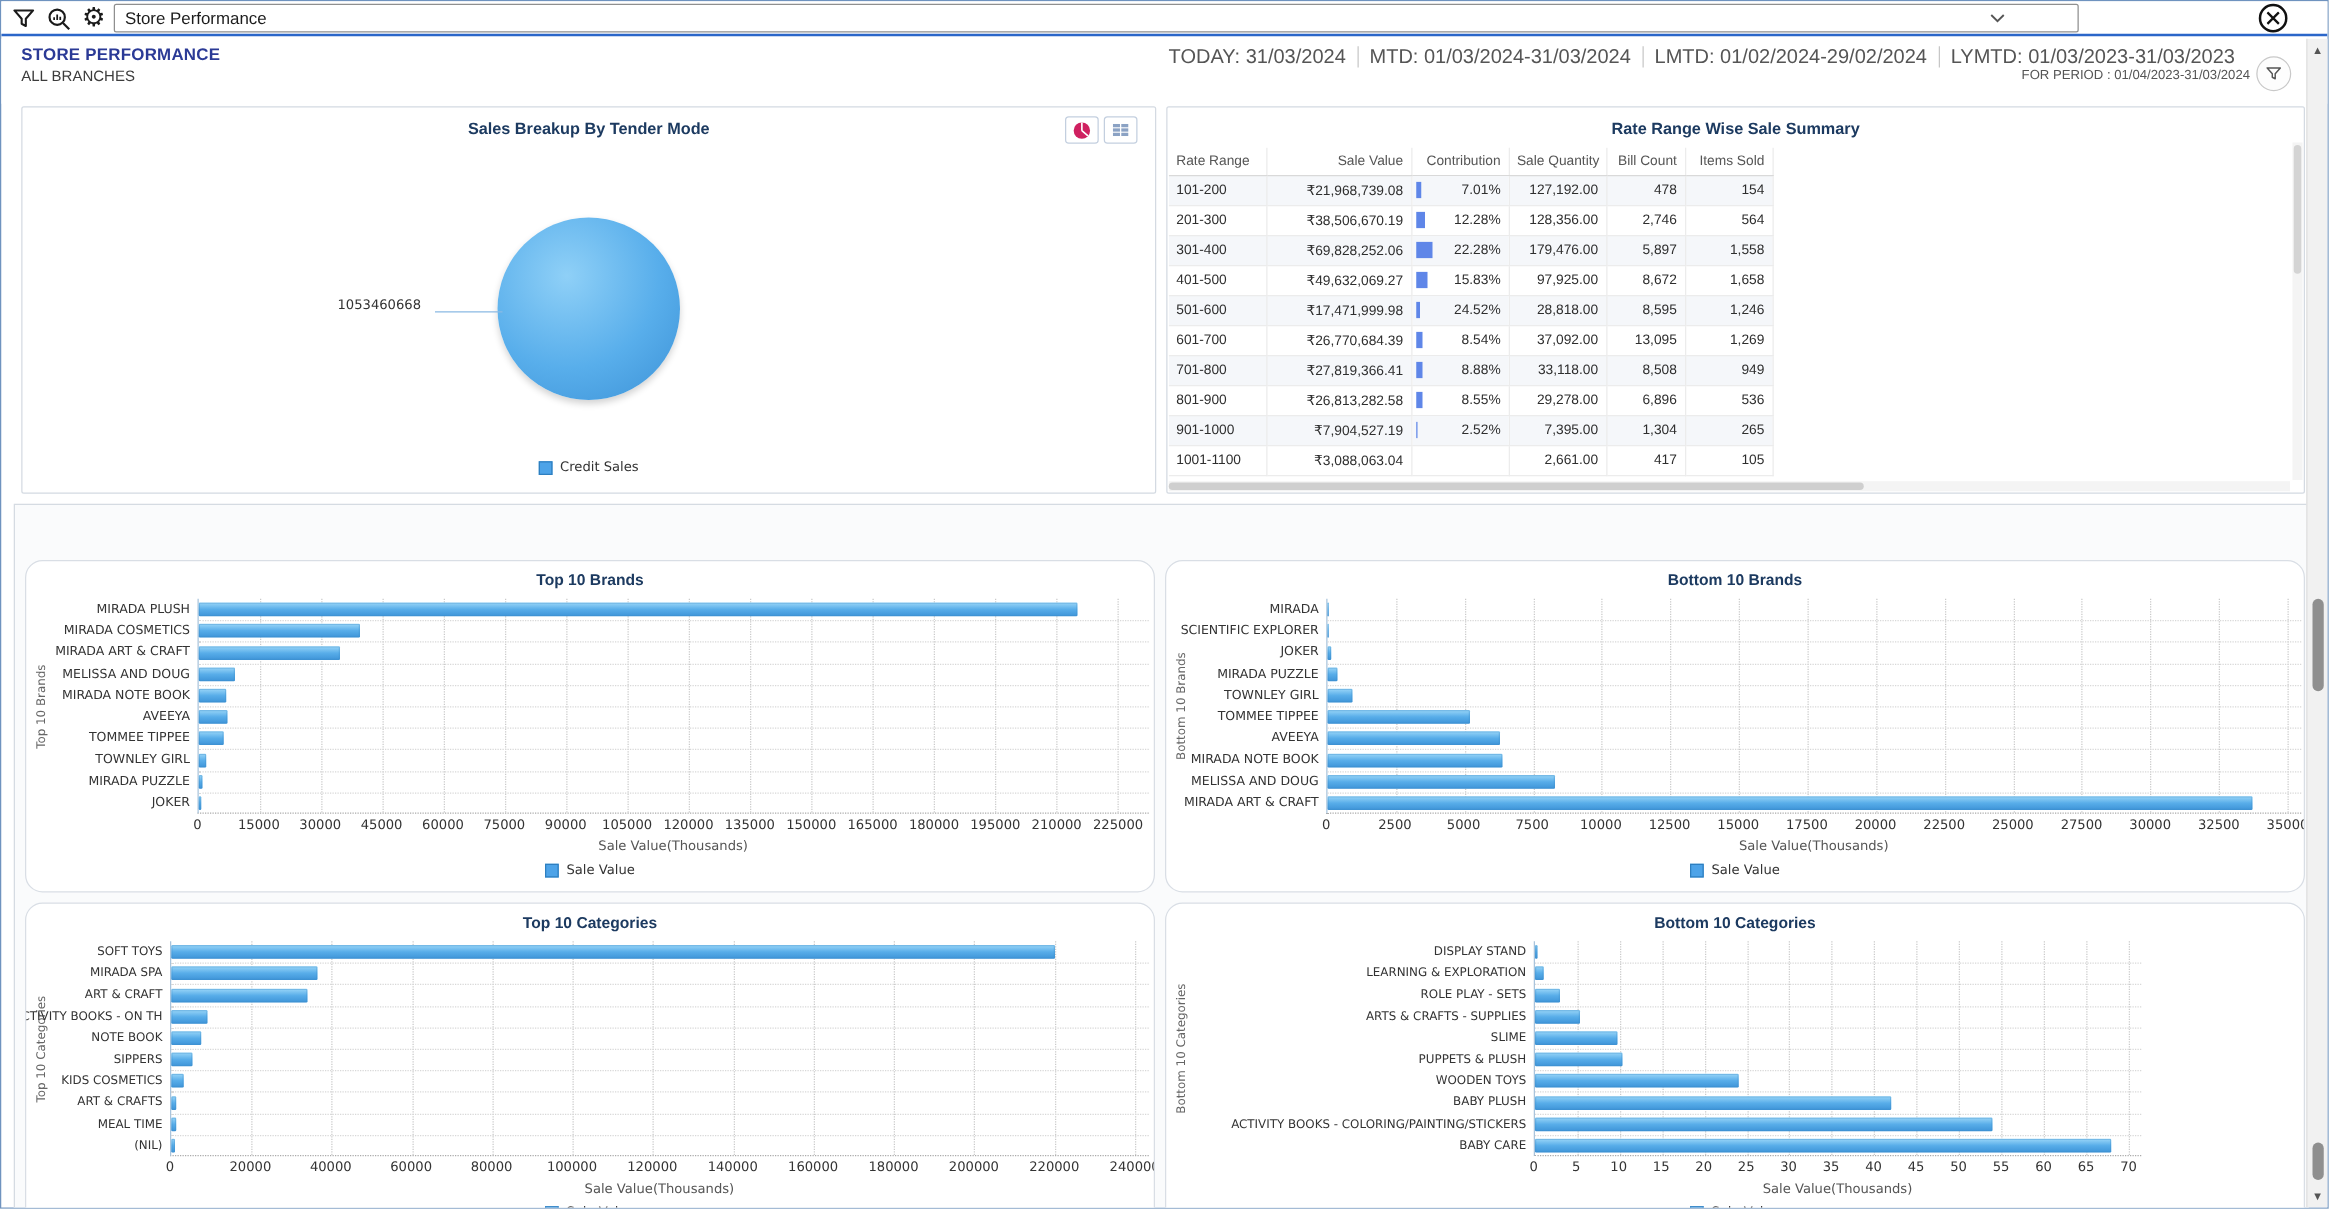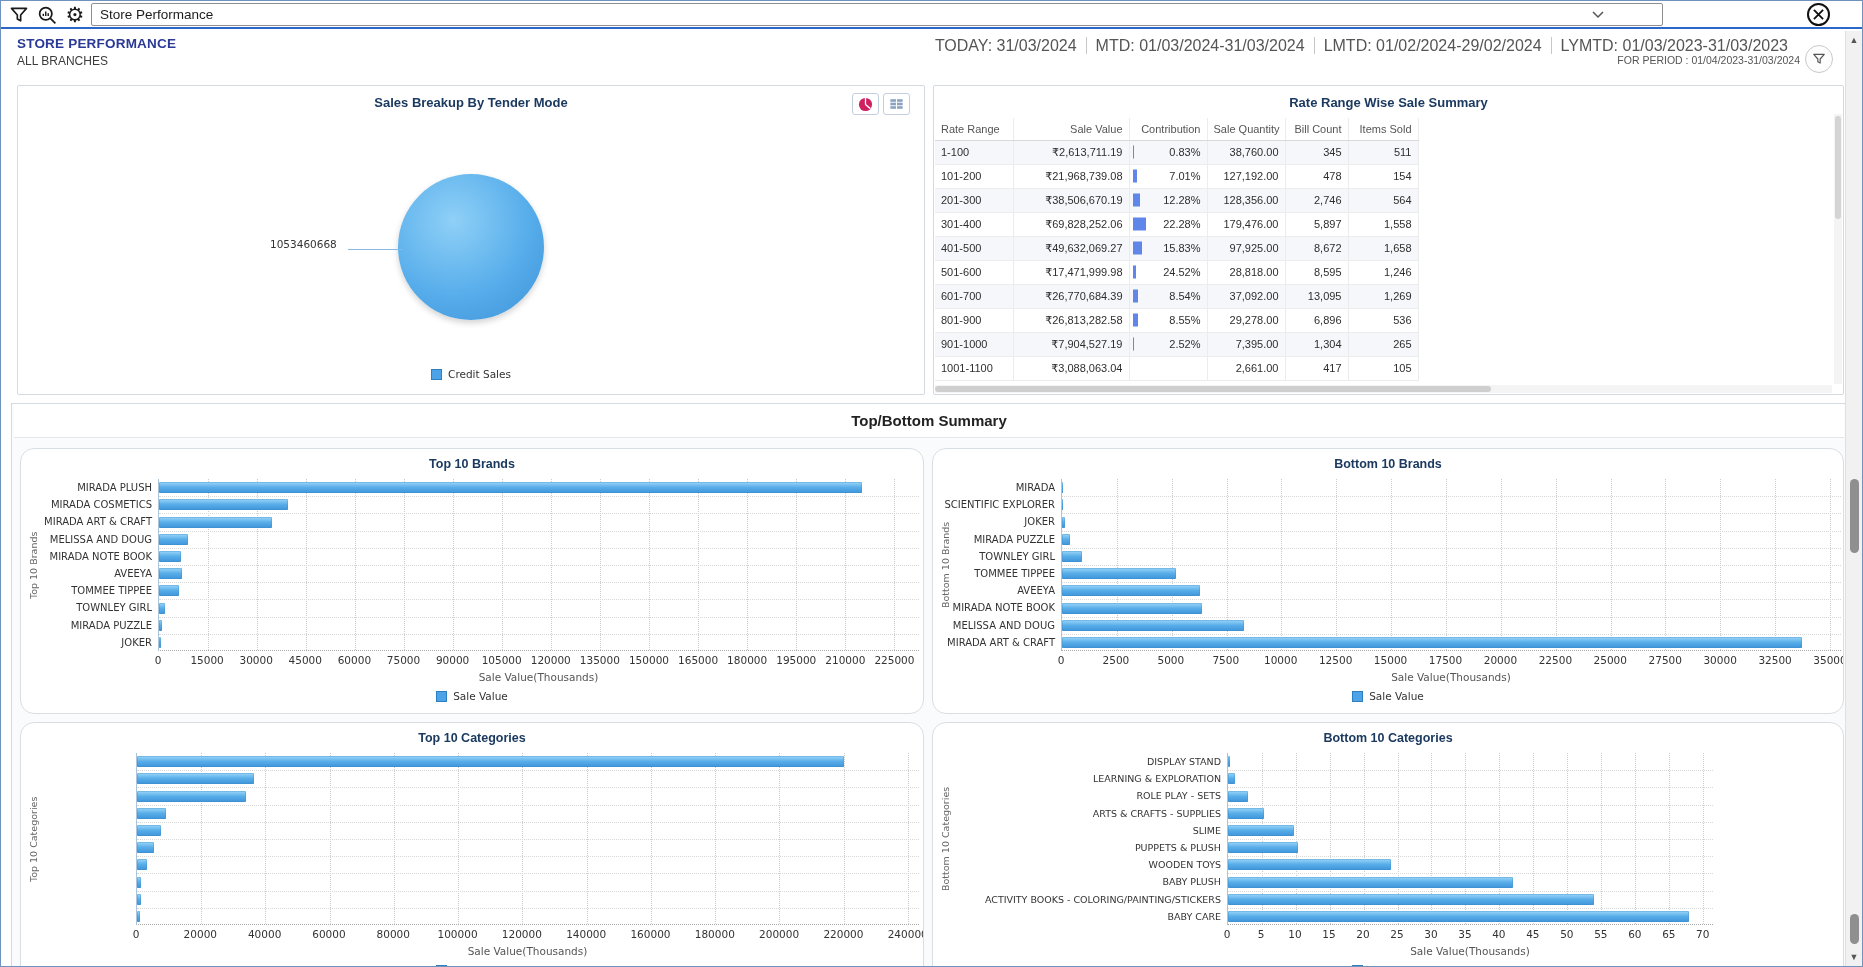--- a/index.html
+++ b/index.html
@@ -203,28 +203,20 @@
               <th style="width: 78px;">Rate Range</th>
               <th style="width: 116px;">Sale Value</th>
               <th style="width: 78px;">Contribution</th>
               <th style="width: 78px;">Sale Quantity</th>
               <th style="width: 63px;">Bill Count</th>
               <th style="width: 70px;">Items Sold</th>
             </tr>
           </thead>
         <tbody id="rate-body">
             <tr>
-              <td>1-100</td>
-              <td class="num">₹2,613,711.19</td>
-              <td class="contrib"><i style="width: 1.5px;"></i><span>0.83%</span></td>
-              <td class="num">38,760.00</td>
-              <td class="num">345</td>
-              <td class="num">511</td>
-            </tr>
-            <tr>
               <td>101-200</td>
               <td class="num">₹21,968,739.08</td>
               <td class="contrib"><i style="width: 4.3462px;"></i><span>7.01%</span></td>
               <td class="num">127,192.00</td>
               <td class="num">478</td>
               <td class="num">154</td>
             </tr>
             <tr>
               <td>201-300</td>
               <td class="num">₹38,506,670.19</td>
@@ -257,20 +249,28 @@
               <td class="num">8,595</td>
               <td class="num">1,246</td>
             </tr>
             <tr>
               <td>601-700</td>
               <td class="num">₹26,770,684.39</td>
               <td class="contrib"><i style="width: 5.2948px;"></i><span>8.54%</span></td>
               <td class="num">37,092.00</td>
               <td class="num">13,095</td>
               <td class="num">1,269</td>
+            </tr>
+            <tr>
+              <td>701-800</td>
+              <td class="num">₹27,819,366.41</td>
+              <td class="contrib"><i style="width: 5.5056px;"></i><span>8.88%</span></td>
+              <td class="num">33,118.00</td>
+              <td class="num">8,508</td>
+              <td class="num">949</td>
             </tr>
             <tr>
               <td>801-900</td>
               <td class="num">₹26,813,282.58</td>
               <td class="contrib"><i style="width: 5.301px;"></i><span>8.55%</span></td>
               <td class="num">29,278.00</td>
               <td class="num">6,896</td>
               <td class="num">536</td>
             </tr>
             <tr>
@@ -294,21 +294,20 @@
     </div>
     <div class="vscroll-mini">
         <i></i>
       </div>
     <div class="hscroll">
         <i></i>
       </div>
   </section>
 
   <section id="summary">
-    <div id="summary-head">Top/Bottom Summary</div>
 
     <div class="chart-card" id="c1">
       <div class="c-title">Top 10 Brands</div>
       <div class="ytitle">Top 10 Brands</div>
       <div class="labels">
           <div class="cat" style="top: 0px; height: 17.2px; line-height: 17.2px;">MIRADA PLUSH</div>
           <div class="cat" style="top: 17.2px; height: 17.2px; line-height: 17.2px;">MIRADA COSMETICS</div>
           <div class="cat" style="top: 34.4px; height: 17.2px; line-height: 17.2px;">MIRADA ART &amp; CRAFT</div>
           <div class="cat" style="top: 51.6px; height: 17.2px; line-height: 17.2px;">MELISSA AND DOUG</div>
           <div class="cat" style="top: 68.8px; height: 17.2px; line-height: 17.2px;">MIRADA NOTE BOOK</div>
@@ -449,20 +448,32 @@
       <div class="xtitle">Sale Value(Thousands)</div>
       <div class="legend">
           <span class="lg-sq"></span>
           <span>Sale Value</span>
         </div>
     </div>
 
     <div class="chart-card" id="c3">
       <div class="c-title">Top 10 Categories</div>
       <div class="ytitle">Top 10 Categories</div>
+      <div class="labels">
+          <div class="cat" style="top: 0px; height: 17.2px; line-height: 17.2px;">SOFT TOYS</div>
+          <div class="cat" style="top: 17.2px; height: 17.2px; line-height: 17.2px;">MIRADA SPA</div>
+          <div class="cat" style="top: 34.4px; height: 17.2px; line-height: 17.2px;">ART &amp; CRAFT</div>
+          <div class="cat" style="top: 51.6px; height: 17.2px; line-height: 17.2px;">CTIVITY BOOKS - ON TH</div>
+          <div class="cat" style="top: 68.8px; height: 17.2px; line-height: 17.2px;">NOTE BOOK</div>
+          <div class="cat" style="top: 86px; height: 17.2px; line-height: 17.2px;">SIPPERS</div>
+          <div class="cat" style="top: 103.2px; height: 17.2px; line-height: 17.2px;">KIDS COSMETICS</div>
+          <div class="cat" style="top: 120.4px; height: 17.2px; line-height: 17.2px;">ART &amp; CRAFTS</div>
+          <div class="cat" style="top: 137.6px; height: 17.2px; line-height: 17.2px;">MEAL TIME</div>
+          <div class="cat" style="top: 154.8px; height: 17.2px; line-height: 17.2px;">(NIL)</div>
+        </div>
       <div class="plotwrap">
           <div class="vgrid" style="left: 8.21355%;"></div>
           <div class="vgrid" style="left: 16.4271%;"></div>
           <div class="vgrid" style="left: 24.6407%;"></div>
           <div class="vgrid" style="left: 32.8542%;"></div>
           <div class="vgrid" style="left: 41.0678%;"></div>
           <div class="vgrid" style="left: 49.2813%;"></div>
           <div class="vgrid" style="left: 57.4949%;"></div>
           <div class="vgrid" style="left: 65.7084%;"></div>
           <div class="vgrid" style="left: 73.922%;"></div>

